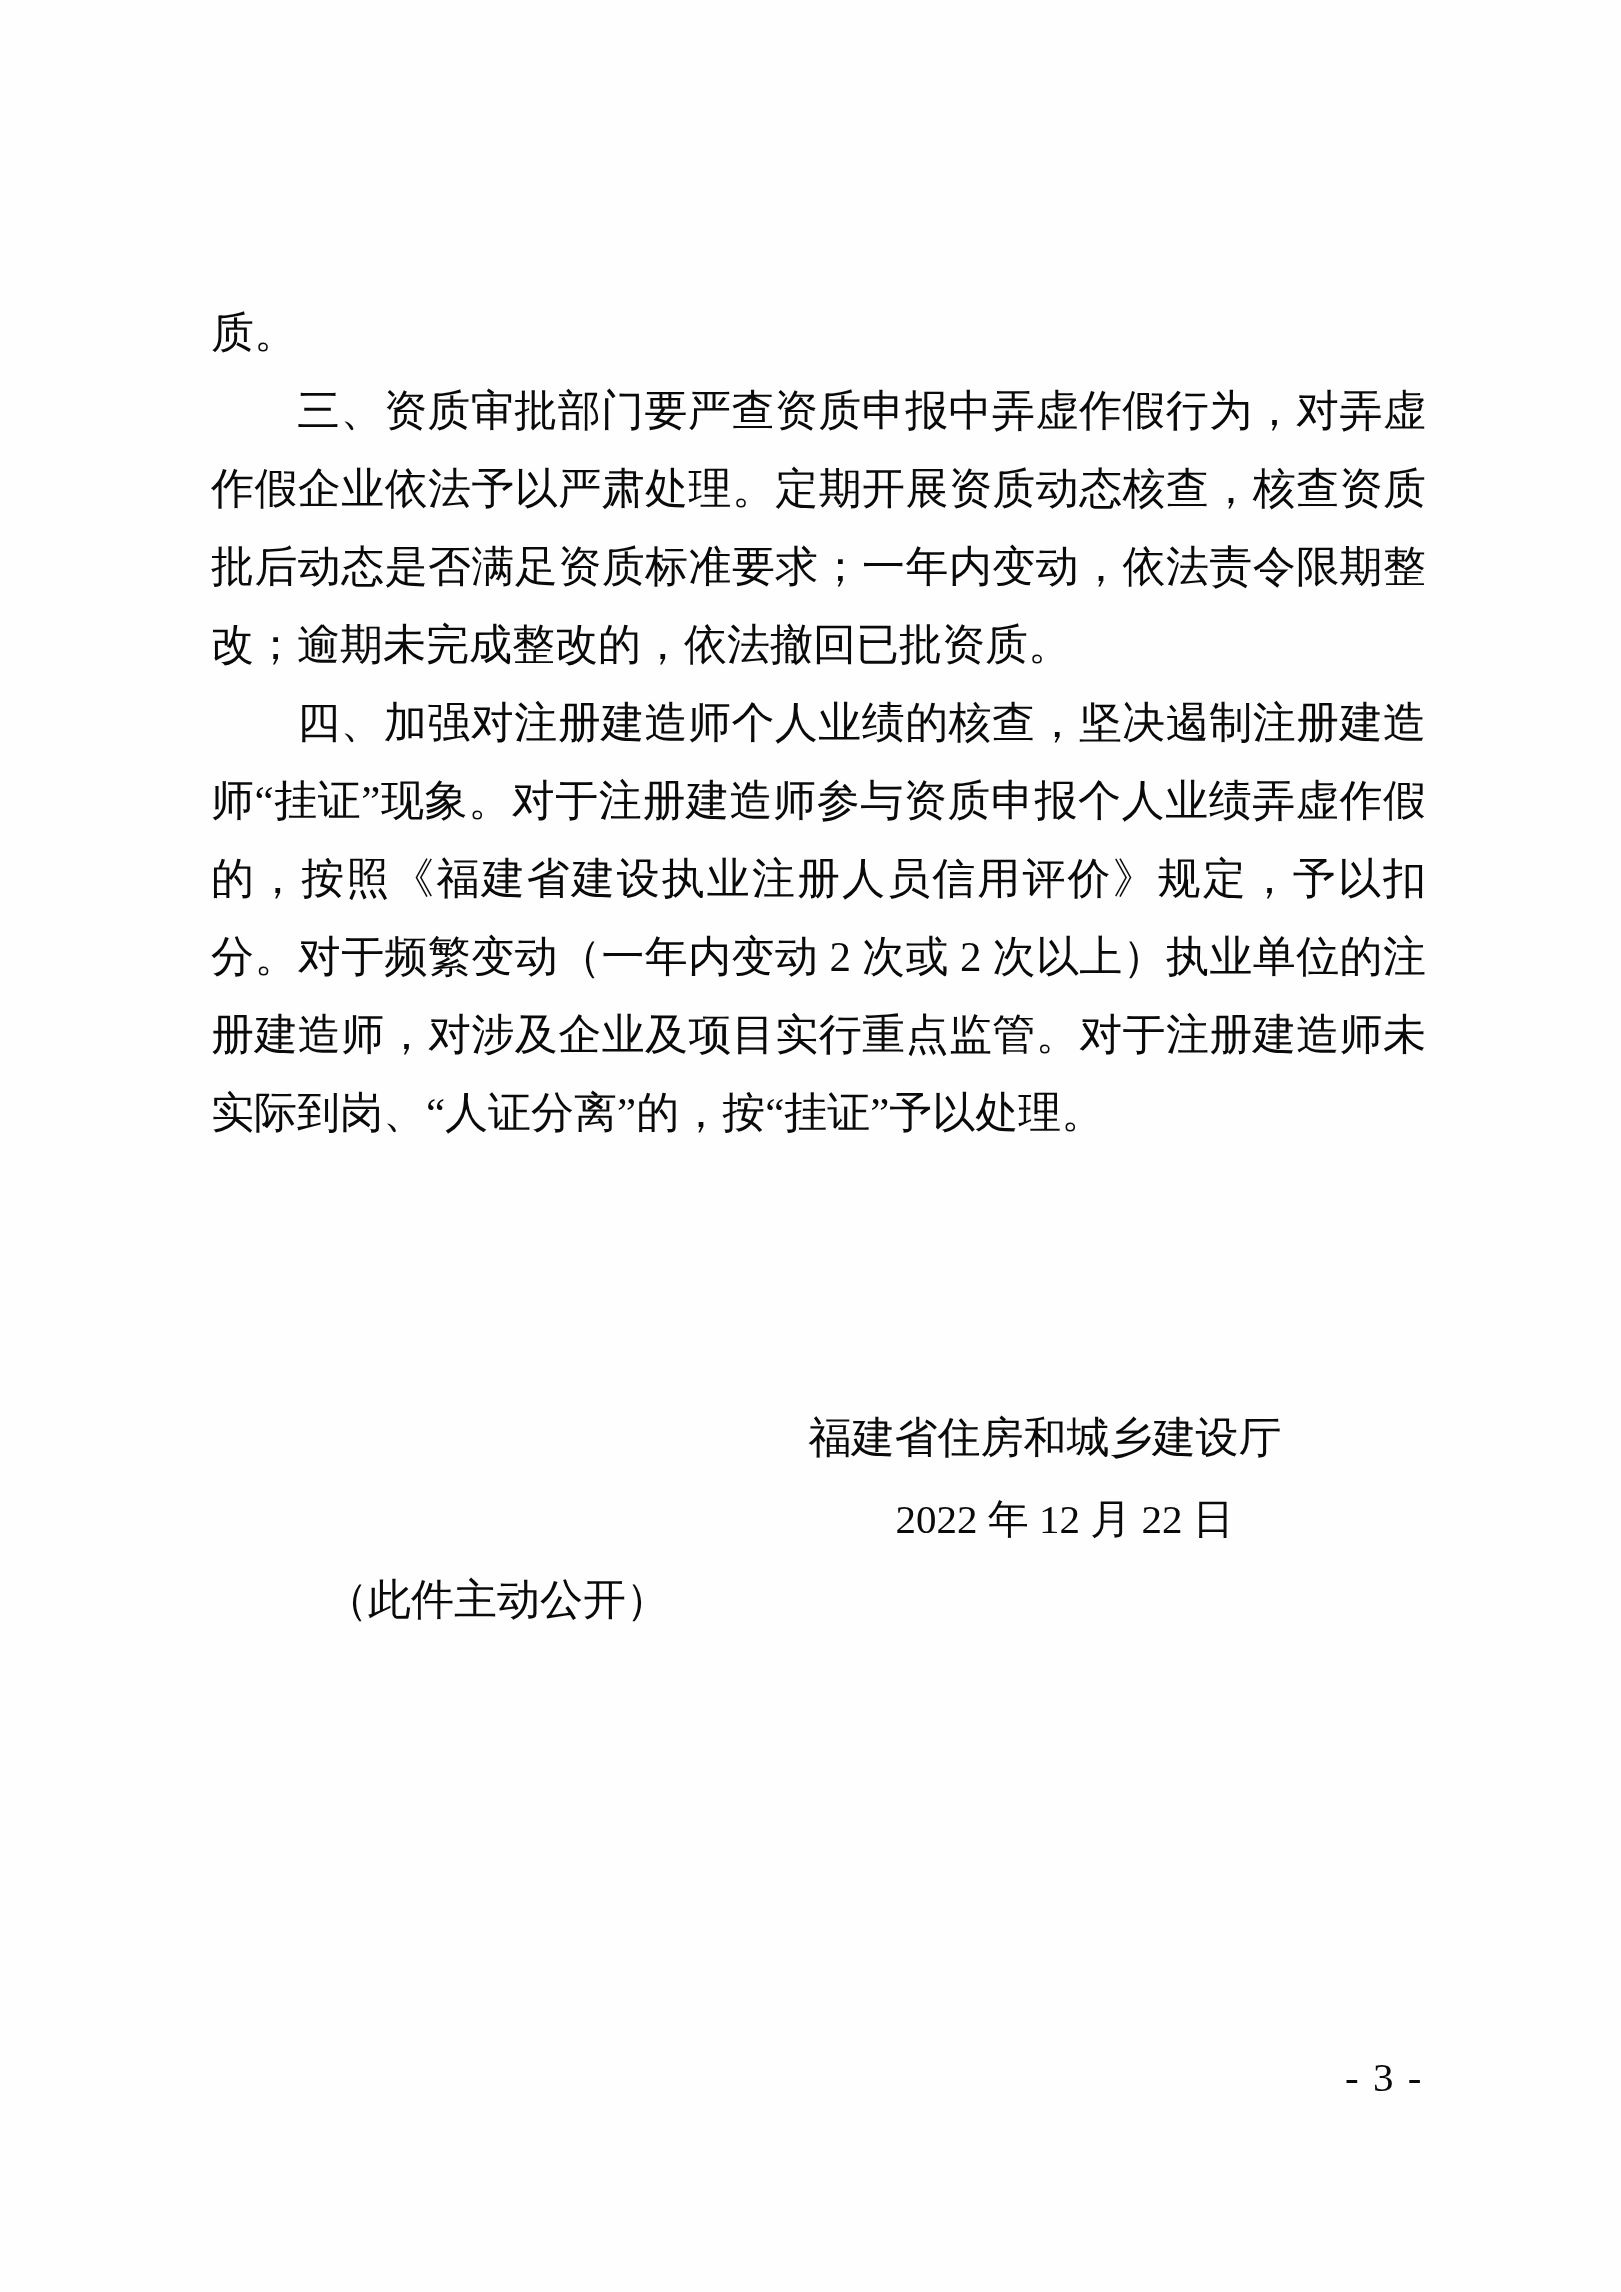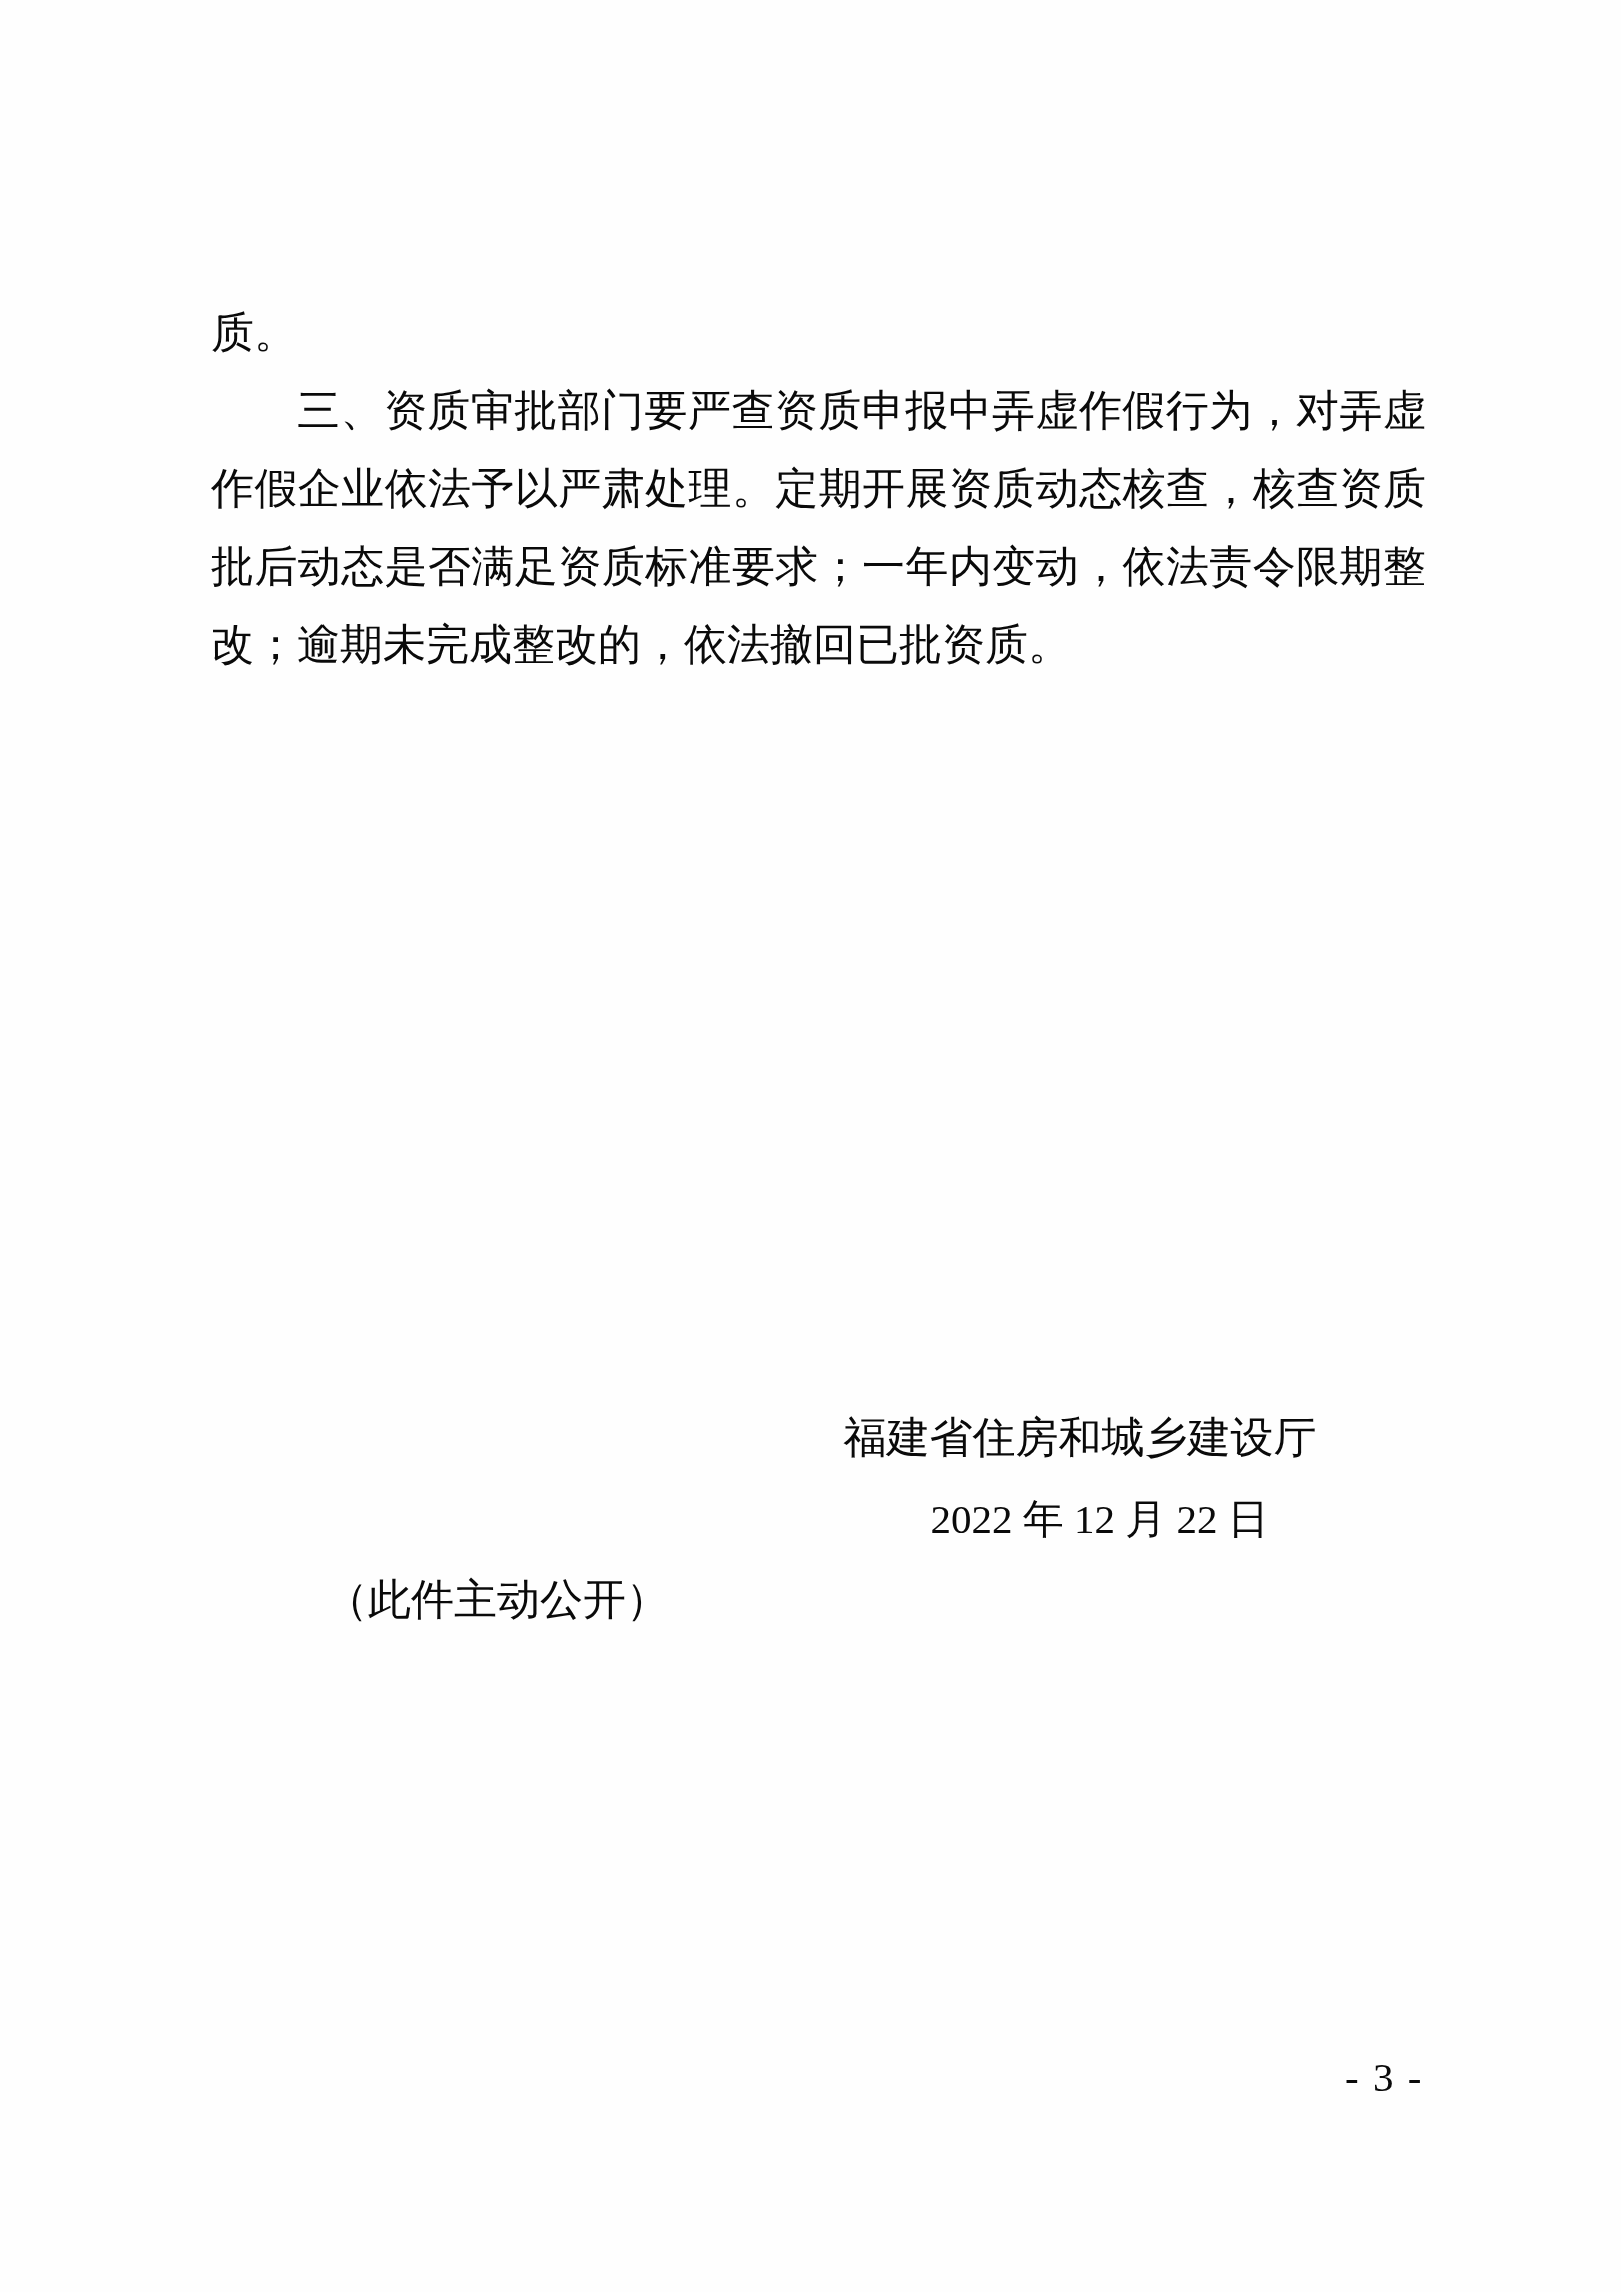--- a/index.html
+++ b/index.html
@@ -29,21 +29,21 @@
   .para {
     margin: 0;
     padding: 0;
     text-indent: 2em;
   }
   .para.no-indent {
     text-indent: 0;
   }
   .signature-block {
     position: absolute;
-    left: 829px;
+    left: 794px;
     top: 1413px;
     width: 502px;
     text-align: center;
   }
   .sig-agency {
     font-size: 43px;
     line-height: 49px;
     white-space: nowrap;
   }
   .sig-date {
@@ -72,20 +72,21 @@
   }
 </style>
 </head>
 <body>
 
 <div class="page">
 
   <div class="body-text">
     <p class="para no-indent">质。</p>
     <p class="para">三、资质审批部门要严查资质申报中弄虚作假行为，对弄虚作假企业依法予以严肃处理。定期开展资质动态核查，核查资质批后动态是否满足资质标准要求；一年内变动，依法责令限期整改；逾期未完成整改的，依法撤回已批资质。</p>
+    <p class="para">四、加强对注册建造师个人业绩的核查，坚决遏制注册建造师“挂证”现象。对于注册建造师参与资质申报个人业绩弄虚作假的，按照《福建省建设执业注册人员信用评价》规定，予以扣分。对于频繁变动（一年内变动 2 次或 2 次以上）执业单位的注册建造师，对涉及企业及项目实行重点监管。对于注册建造师未实际到岗、“人证分离”的，按“挂证”予以处理。</p>
   </div>
 
   <div class="signature-block">
     <div class="sig-agency">福建省住房和城乡建设厅</div>
     <div class="sig-date">2022 年 12 月 22 日</div>
   </div>
 
   <div class="publicity-note">（此件主动公开）</div>
 
   <div class="page-number">- 3 -</div>

